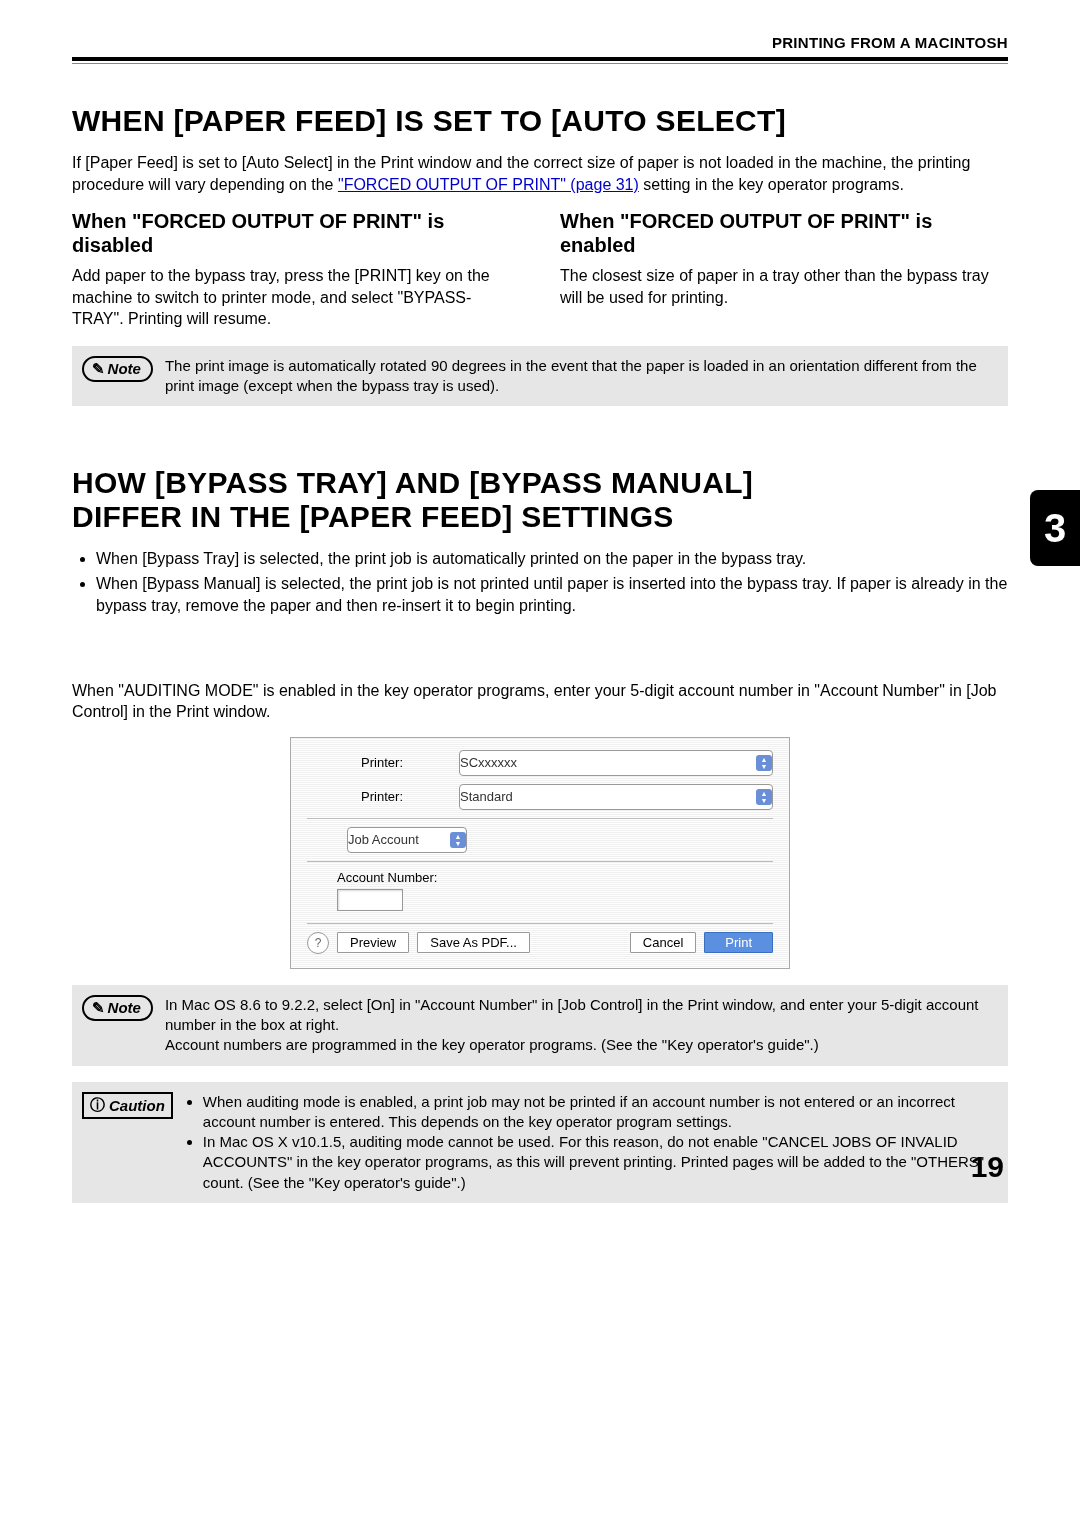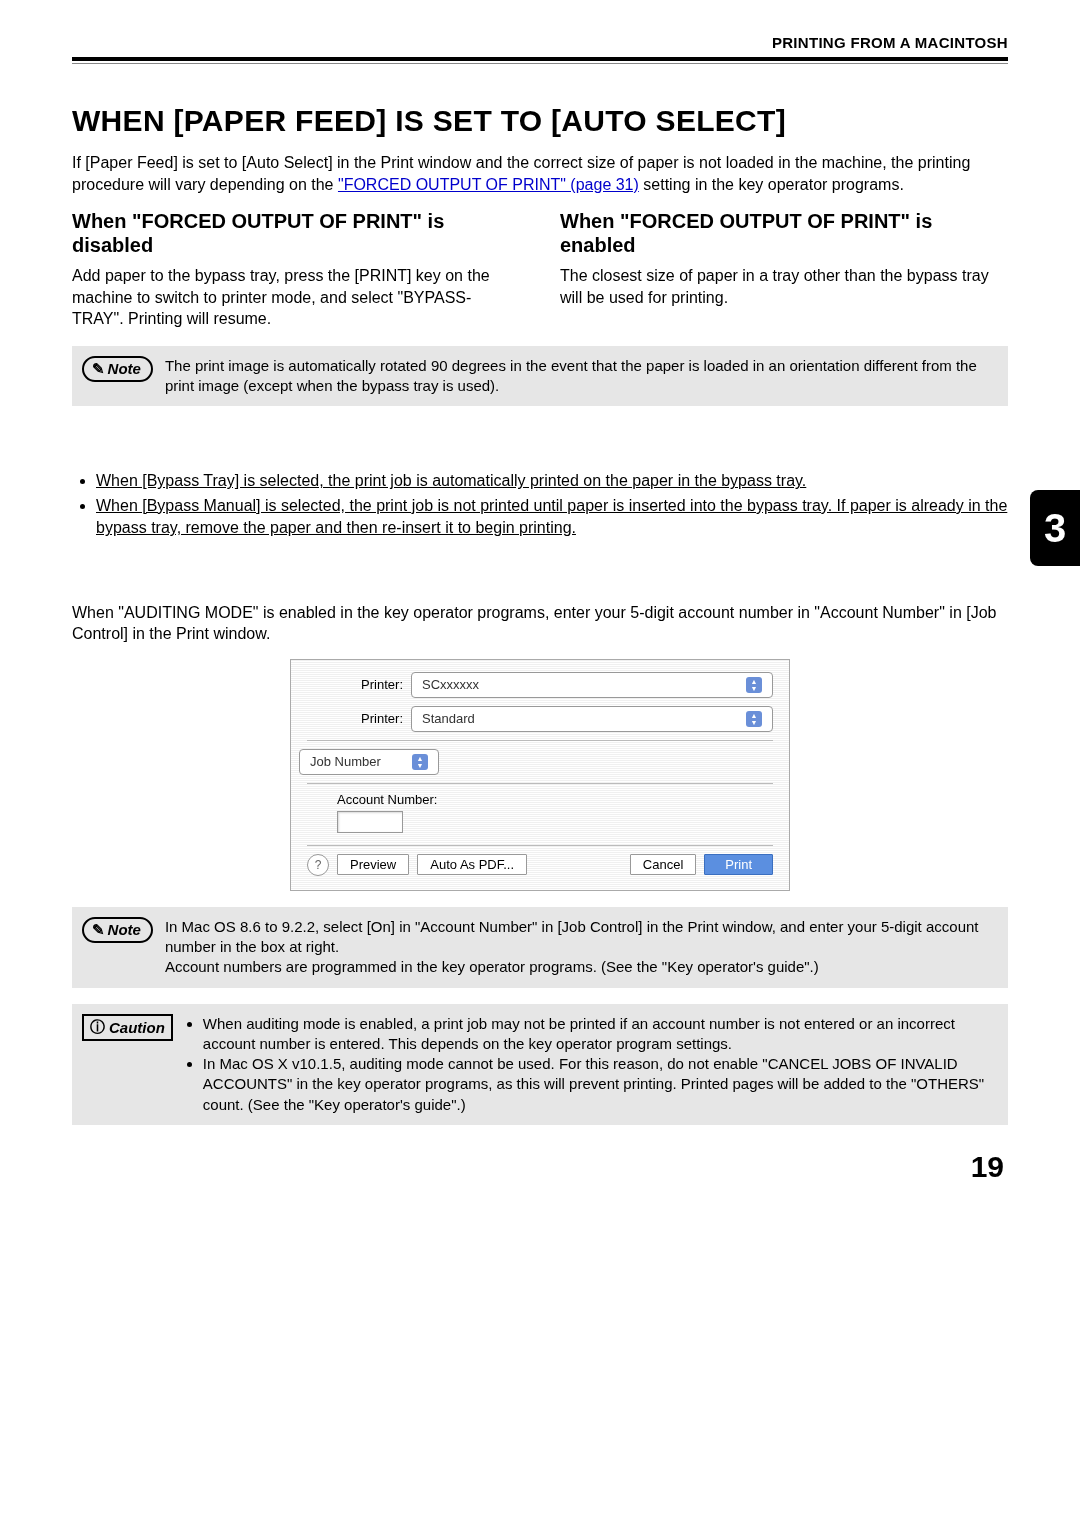--- a/index.html
+++ b/index.html
@@ -129,21 +129,20 @@
     border-radius: 8px 0 0 8px;
   }
   ul.bullets {
     margin: 4px 0 0 0;
     padding-left: 24px;
     font-size: 16px;
     line-height: 1.4;
   }
   ul.bullets li {
     margin-bottom: 2px;
-    text-decoration: underline;
   }
   .dialog-wrap {
     display: flex;
     justify-content: center;
     margin: 14px 0 10px 0;
   }
   .dialog {
     width: 500px;
     border: 1px solid #aaa;
     background: #fff;
@@ -172,24 +171,25 @@
     font-size: 13px;
     color: #000;
   }
   .combo {
     display: flex;
     align-items: center;
     justify-content: space-between;
     border: 1px solid #999;
     background: #fff;
     border-radius: 4px;
-    padding: 2px 10px;
+    padding: 2px 0;
     font-size: 13px;
     flex: 1;
     height: 20px;
+    margin-left: 48px;
   }
   .combo.short {
     flex: 0 0 118px;
   }
   .combo .arrows {
     width: 16px;
     height: 16px;
     background: #6a8fd8;
     border-radius: 3px;
     display: flex;
@@ -291,20 +291,21 @@
   <div class="note-box">
     <span class="note-tag">
         <span class="pencil">✎</span>
         <span>Note</span>
       </span>
     <div class="note-text">The print image is automatically rotated 90 degrees in the event that the paper is loaded in an orientation different from the print image (except when the bypass tray is used).</div>
   </div>
 
   <div class="section-spacer"></div>
 
+  <h1 class="section" style="max-width:780px;">HOW [BYPASS TRAY] AND [BYPASS MANUAL] DIFFER IN THE [PAPER FEED] SETTINGS</h1>
   <ul class="bullets">
     <li>When [Bypass Tray] is selected, the print job is automatically printed on the paper in the bypass tray.</li>
     <li>When [Bypass Manual] is selected, the print job is not printed until paper is inserted into the bypass tray. If paper is already in the bypass tray, remove the paper and then re-insert it to begin printing.</li>
   </ul>
 
   <div class="section-spacer"></div>
 
   <p class="body">When "AUDITING MODE" is enabled in the key operator programs, enter your 5-digit account number in "Account Number" in [Job Control] in the Print window.</p>
 
   <div class="dialog-wrap">
@@ -320,32 +321,32 @@
         <div class="dlg-row">
           <label>Printer:</label>
           <div class="combo">
             <span>Standard</span>
             <span class="arrows">▲<br>▼</span>
           </div>
         </div>
         <div class="divider"></div>
         <div class="dlg-row" style="margin-left:-8px;">
           <div class="combo short">
-            <span>Job Number</span>
+            <span>Job Account</span>
             <span class="arrows">▲<br>▼</span>
           </div>
         </div>
         <div class="divider"></div>
         <div class="acct-label">Account Number:</div>
         <div class="acct-input"></div>
         <div class="divider"></div>
         <div class="dlg-buttons">
           <div class="help-btn">?</div>
           <div class="mac-btn">Preview</div>
-          <div class="mac-btn">Auto As PDF...</div>
+          <div class="mac-btn">Save As PDF...</div>
           <div class="spacer"></div>
           <div class="mac-btn">Cancel</div>
           <div class="mac-btn primary">Print</div>
         </div>
       </div>
     </div>
   </div>
 
   <div class="note-box">
     <span class="note-tag">

